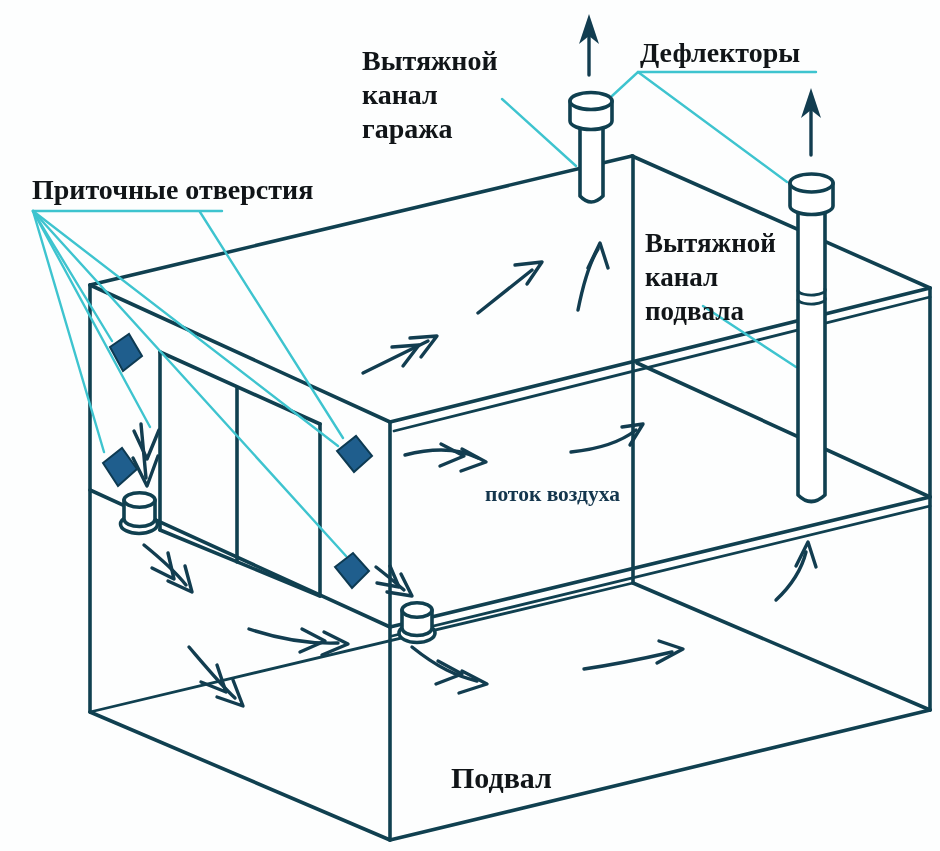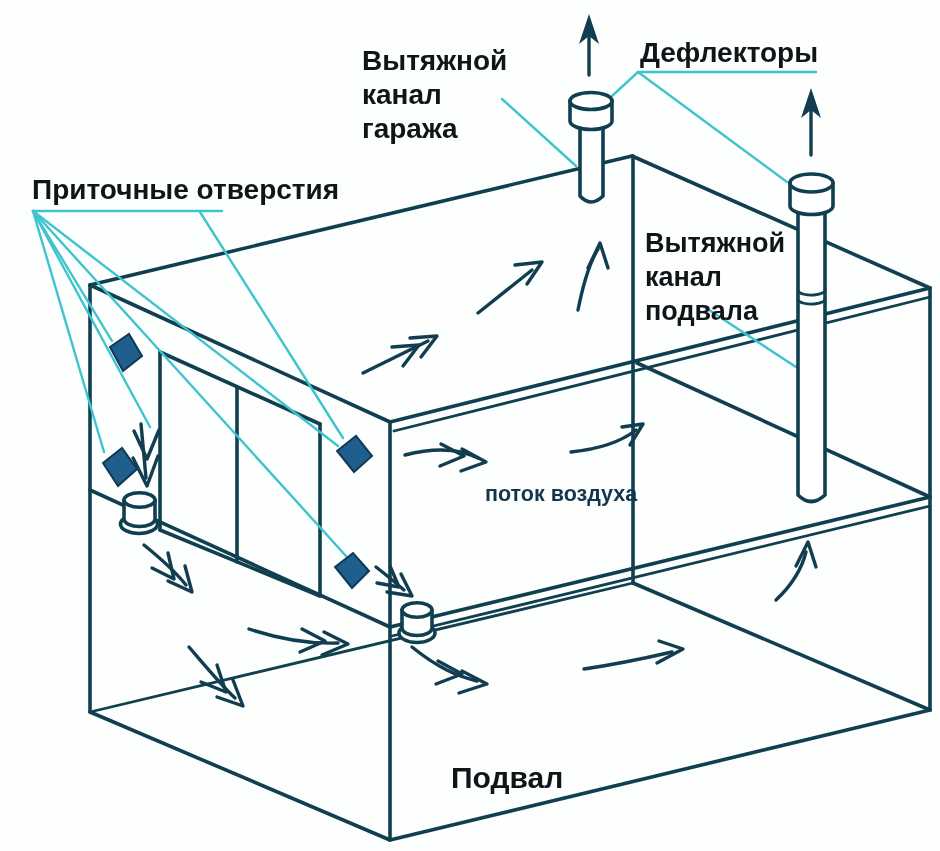--- a/index.html
+++ b/index.html
@@ -1,17 +1,17 @@
 <!DOCTYPE html>
 <html style="--line: #104050; --arrow: #123d50; --pointer: #3ec4cf; --vent_fill: #1f5e8d; --vent_stroke: #0d3a52; --text: #111518; --text2: #14364d;"><head>
 <meta charset="utf-8">
 <style>
   html,body{margin:0;padding:0;background:#fff;}
   .stage{position:relative;width:940px;height:851px;background:#fdfefe;overflow:hidden;
-         font-family:Liberation Sans, sans-serif;}
+         font-family:Liberation Serif, serif;}
   svg{display:block}
   .ln{stroke:var(--line,#104050);stroke-width:3.6;fill:none;stroke-linecap:round;stroke-linejoin:round}
   .thin{stroke-width:2.8}
   .cy{stroke:var(--pointer,#3ec4cf);stroke-width:2.4;fill:none;stroke-linecap:round}
   .ar{stroke:var(--arrow,#123d50);stroke-width:3.4;fill:none;stroke-linecap:round;stroke-linejoin:round}
   .arf{fill:var(--arrow,#123d50);stroke:none}
   .vent{fill:var(--vent_fill,#1f5e8d);stroke:var(--vent_stroke,#0d3a52);stroke-width:2}
   .wh{fill:#ffffff}
   text{fill:var(--text,#111518);font-weight:bold}
   .t28{font-size:28px}.t27{font-size:27px}.t21{font-size:21.5px;fill:var(--text2,#14364d)}

